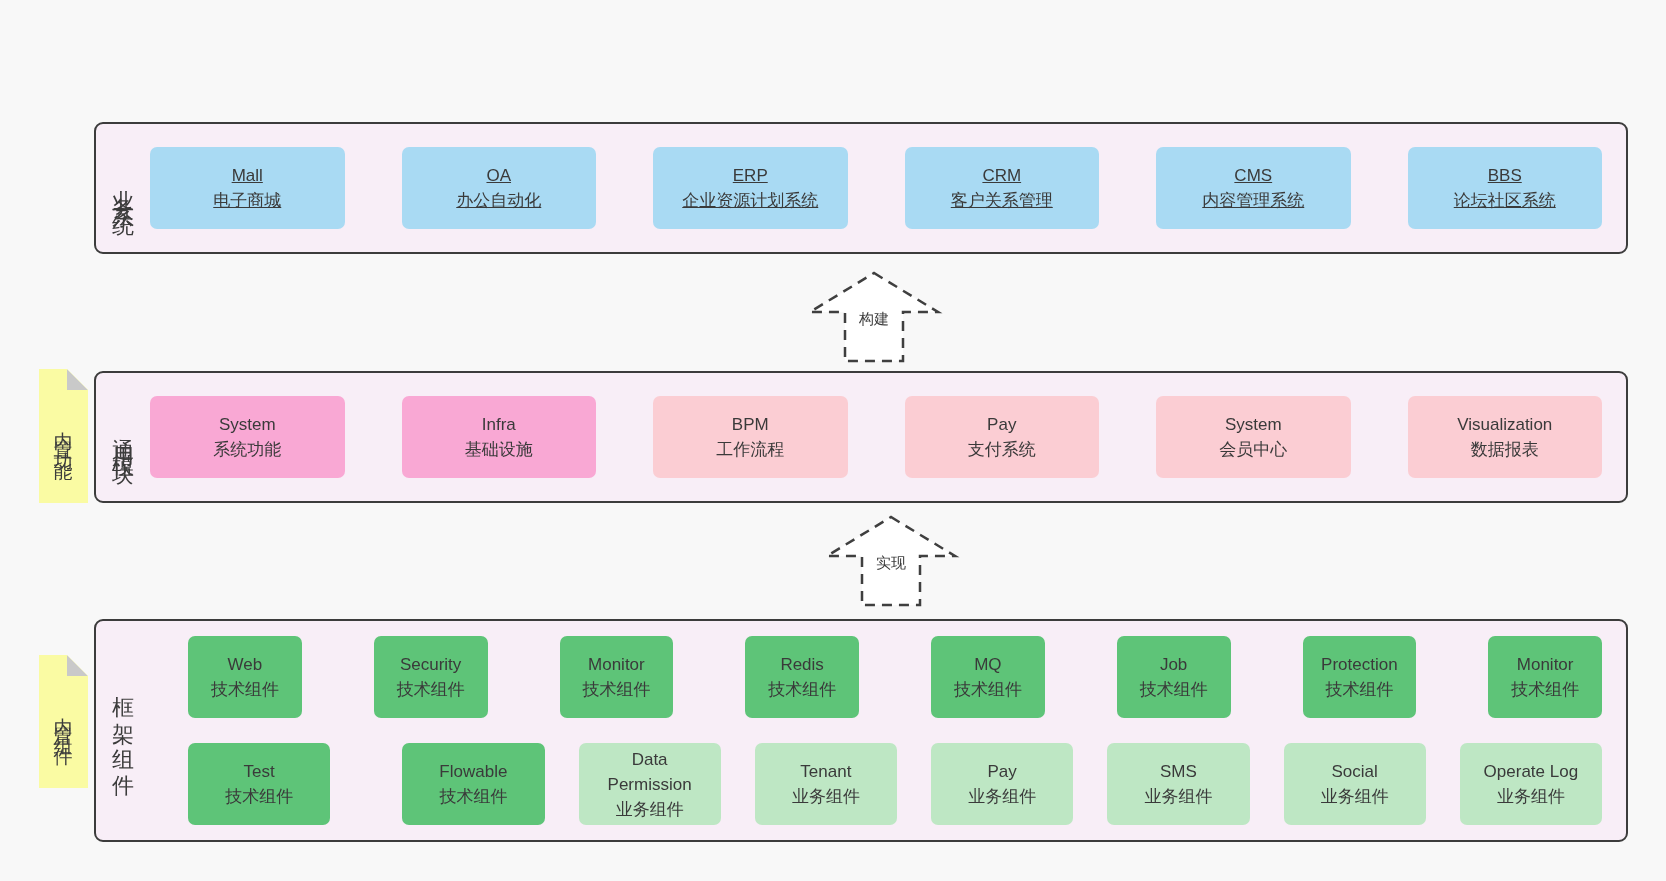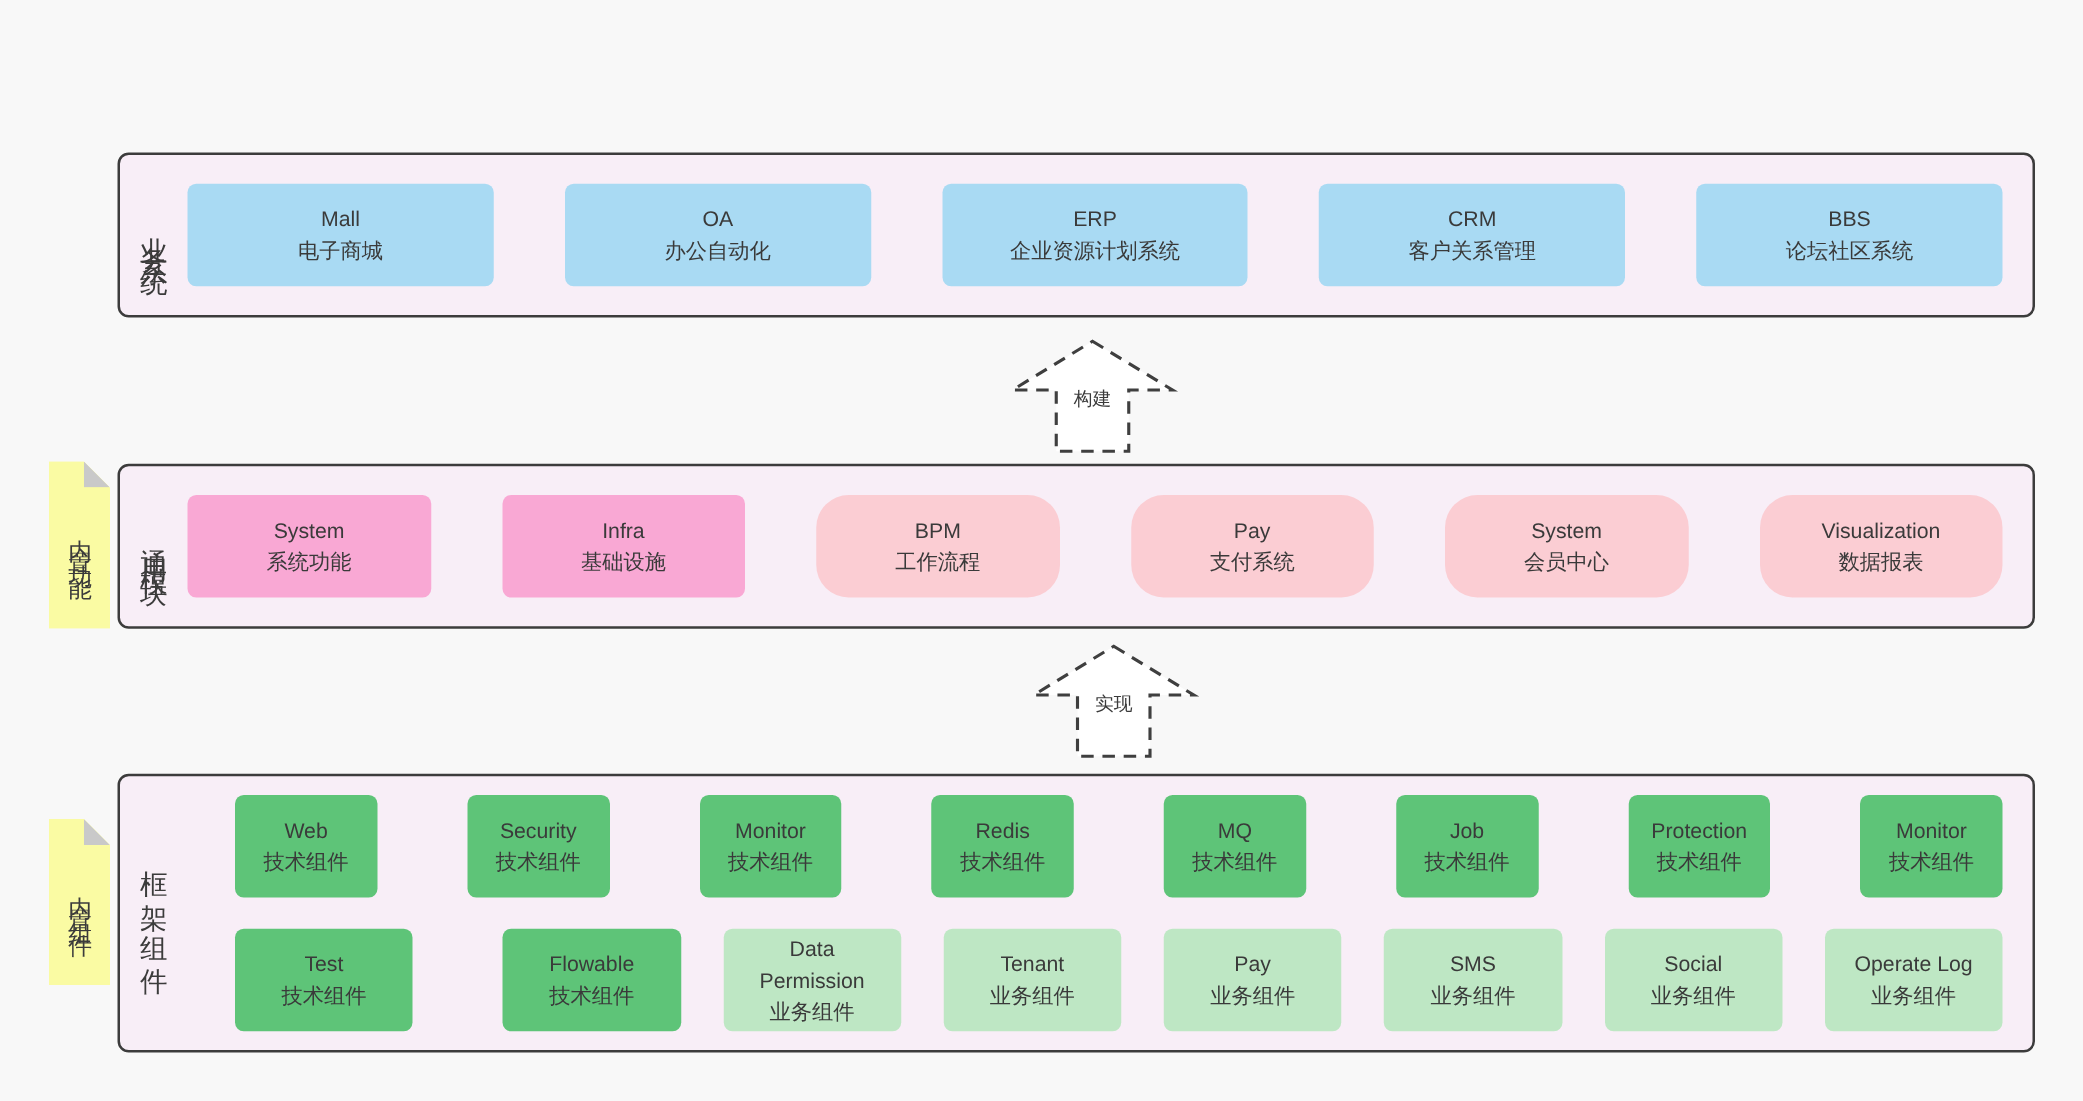--- a/index.html
+++ b/index.html
@@ -28,23 +28,23 @@
   .row6{flex:1;display:flex;align-items:center;gap:57px;padding:0 24px 0 0;}
   .rows{flex:1;display:flex;flex-direction:column;justify-content:center;gap:25px;padding:0 24px 0 0;}
   .row8{display:flex;gap:34px;}
 
   .box{
     flex:1;height:82px;border-radius:7px;
     display:flex;flex-direction:column;align-items:center;justify-content:center;
     text-align:center;font-size:17px;line-height:25px;color:#3a3a3a;
   }
   .bn{max-width:116px;}
-  .box.blue{background:#a9daf3;}
+  .box.blue{background:#a9daf3;text-decoration:underline;}
   .box.red{background:#f9a8d4;}
-  .box.pink{background:#fbcdd3;border-radius:26px;}
+  .box.pink{background:#fbcdd3;}
   .box.gdark{background:#5ec478;margin-left:38px;}
   .box.glight{background:#bee7c4;}
 
   .note{
     position:absolute;width:49px;background:#fafba3;
     display:flex;align-items:center;justify-content:center;
     clip-path:polygon(0 0, calc(100% - 21px) 0, 100% 21px, 100% 100%, 0 100%);
   }
   #note-modules{left:39px;top:369px;height:134px;}
   #note-components{left:39px;top:655px;height:133px;}
@@ -81,20 +81,24 @@
     </div>
     <div class="box blue">
       <div class="bn">ERP</div>
       <div class="bs">企业资源计划系统</div>
     </div>
     <div class="box blue">
       <div class="bn">CRM</div>
       <div class="bs">客户关系管理</div>
     </div>
     <div class="box blue">
+      <div class="bn">CMS</div>
+      <div class="bs">内容管理系统</div>
+    </div>
+    <div class="box blue">
       <div class="bn">BBS</div>
       <div class="bs">论坛社区系统</div>
     </div>
   </div>
 </div>
 
 <div class="arrow" id="arrow-build">
   <svg width="148" height="94" viewBox="0 0 148 94">
     <polygon points="74,3 138,42 103,42 103,91 45,91 45,42 10,42" fill="#ffffff" stroke="#3f3f3f" stroke-width="2.5" stroke-dasharray="10,7"></polygon>
   </svg>

